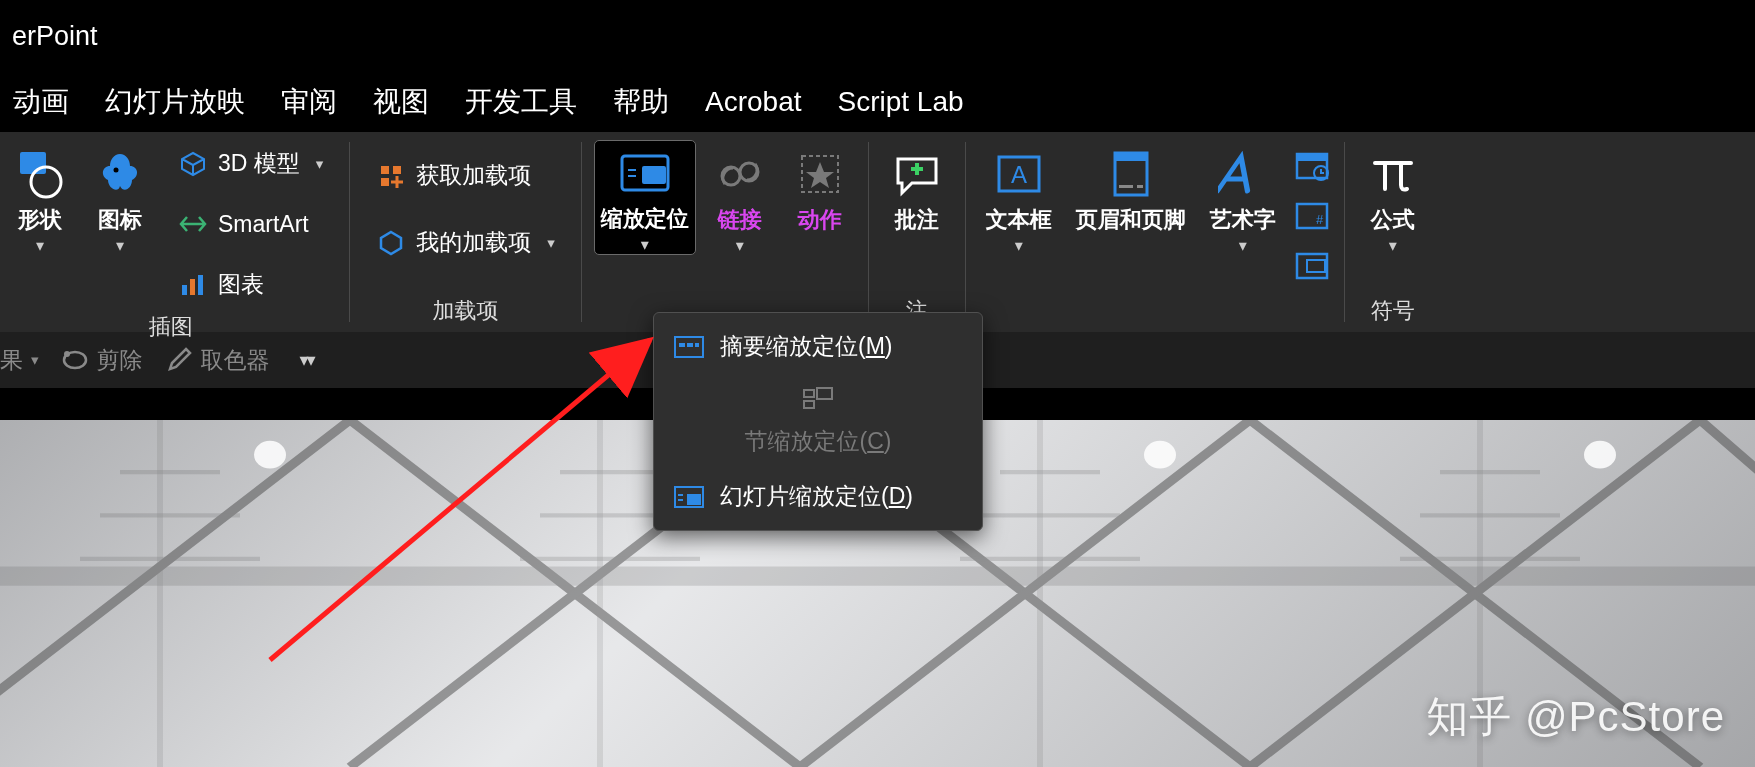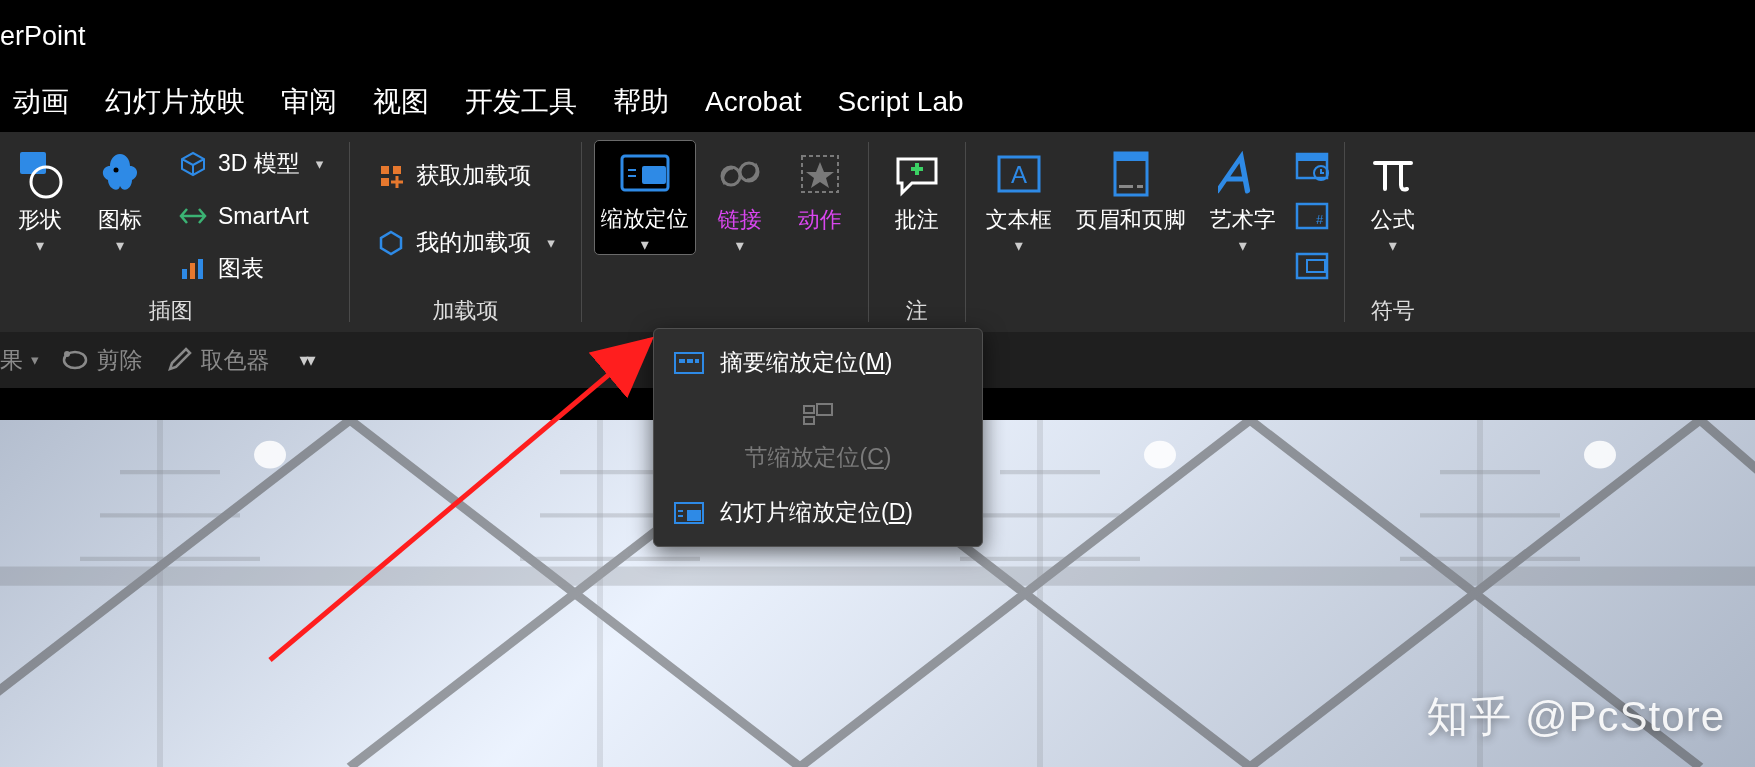--- a/index.html
+++ b/index.html
@@ -9,21 +9,21 @@
     width: 1755px;
     height: 767px;
     overflow: hidden;
     position: relative;
     color: #fff;
   }
   .titlebar {
     height: 72px;
     display: flex;
     align-items: center;
-    padding-left: 0px;
+    padding-left: 12px;
     font-size: 27px;
     color: #fff;
   }
   .tabs {
     height: 60px;
     display: flex;
     align-items: center;
     gap: 36px;
     padding-left: 13px;
     font-size: 28px;
@@ -68,27 +68,27 @@
     padding: 6px 8px 0 8px;
     border-radius: 4px;
     cursor: pointer;
     min-width: 70px;
   }
   .big-btn .icon {
     width: 56px; height: 56px;
     display:flex; align-items:center; justify-content:center;
     margin-bottom: 4px;
   }
-  .big-btn .lbl { font-size: 22px; color: #fff; text-align:center; line-height: 1.25; }
+  .big-btn .lbl { font-size: 22px; color: #fff; text-align:center; line-height: 1.25; font-weight: bold; }
   .big-btn.disabled .lbl { color: #d946ef; }
   .caret-down { font-size: 16px; color: #ccc; margin-top: 2px; }
   .stack {
     display:flex;
     flex-direction:column;
-    gap: 14px;
+    gap: 22px;
     padding: 4px 6px;
   }
   .row-btn {
     display:flex;
     align-items:center;
     gap: 10px;
     font-size: 23px;
     color:#fff;
     padding: 4px 8px;
     border-radius: 4px;
@@ -115,21 +115,21 @@
     color: #8a8a8a;
   }
   .subbar .sb-btn { display:flex; align-items:center; gap:8px; cursor:pointer; }
   .subbar .micon { width:28px; height:28px; display:flex; align-items:center; justify-content:center; }
   .subbar .caret { font-size:15px; }
   .overflow-chev { color:#ccc; font-size:18px; margin: 0 8px; letter-spacing:-2px; }
   
   .menu {
     position:absolute;
     left: 653px;
-    top: 328px;
+    top: 312px;
     width: 330px;
     background: #2f2f2f;
     border: 1px solid #505050;
     border-radius: 6px;
     box-shadow: 0 6px 22px rgba(0,0,0,.6);
     padding: 6px 0;
     z-index: 50;
   }
   .menu-item {
     display:flex;
@@ -142,21 +142,21 @@
   }
   .menu-item.disabled { color:#7a7a7a; cursor:default;flex-direction:column; }
   .menu-item .micon { width:30px; height:24px; display:flex; align-items:center; justify-content:center; }
   .underline { text-decoration: underline; }
   
   .canvas-area {
     position:absolute;
     left:0; right:0;
     top: 420px;
     bottom:0;
-    background: #3b82f6;
+    background: #0f172a;
     overflow:hidden;
   }
   .struct {
     position:absolute; inset:0;
     background:
       linear-gradient(135deg, rgba(200,200,200,.9) 0%, rgba(255,255,255,.95) 40%, rgba(190,190,190,.9) 100%);
     opacity:.95;
   }
   .beams {
     position:absolute; inset:0;

